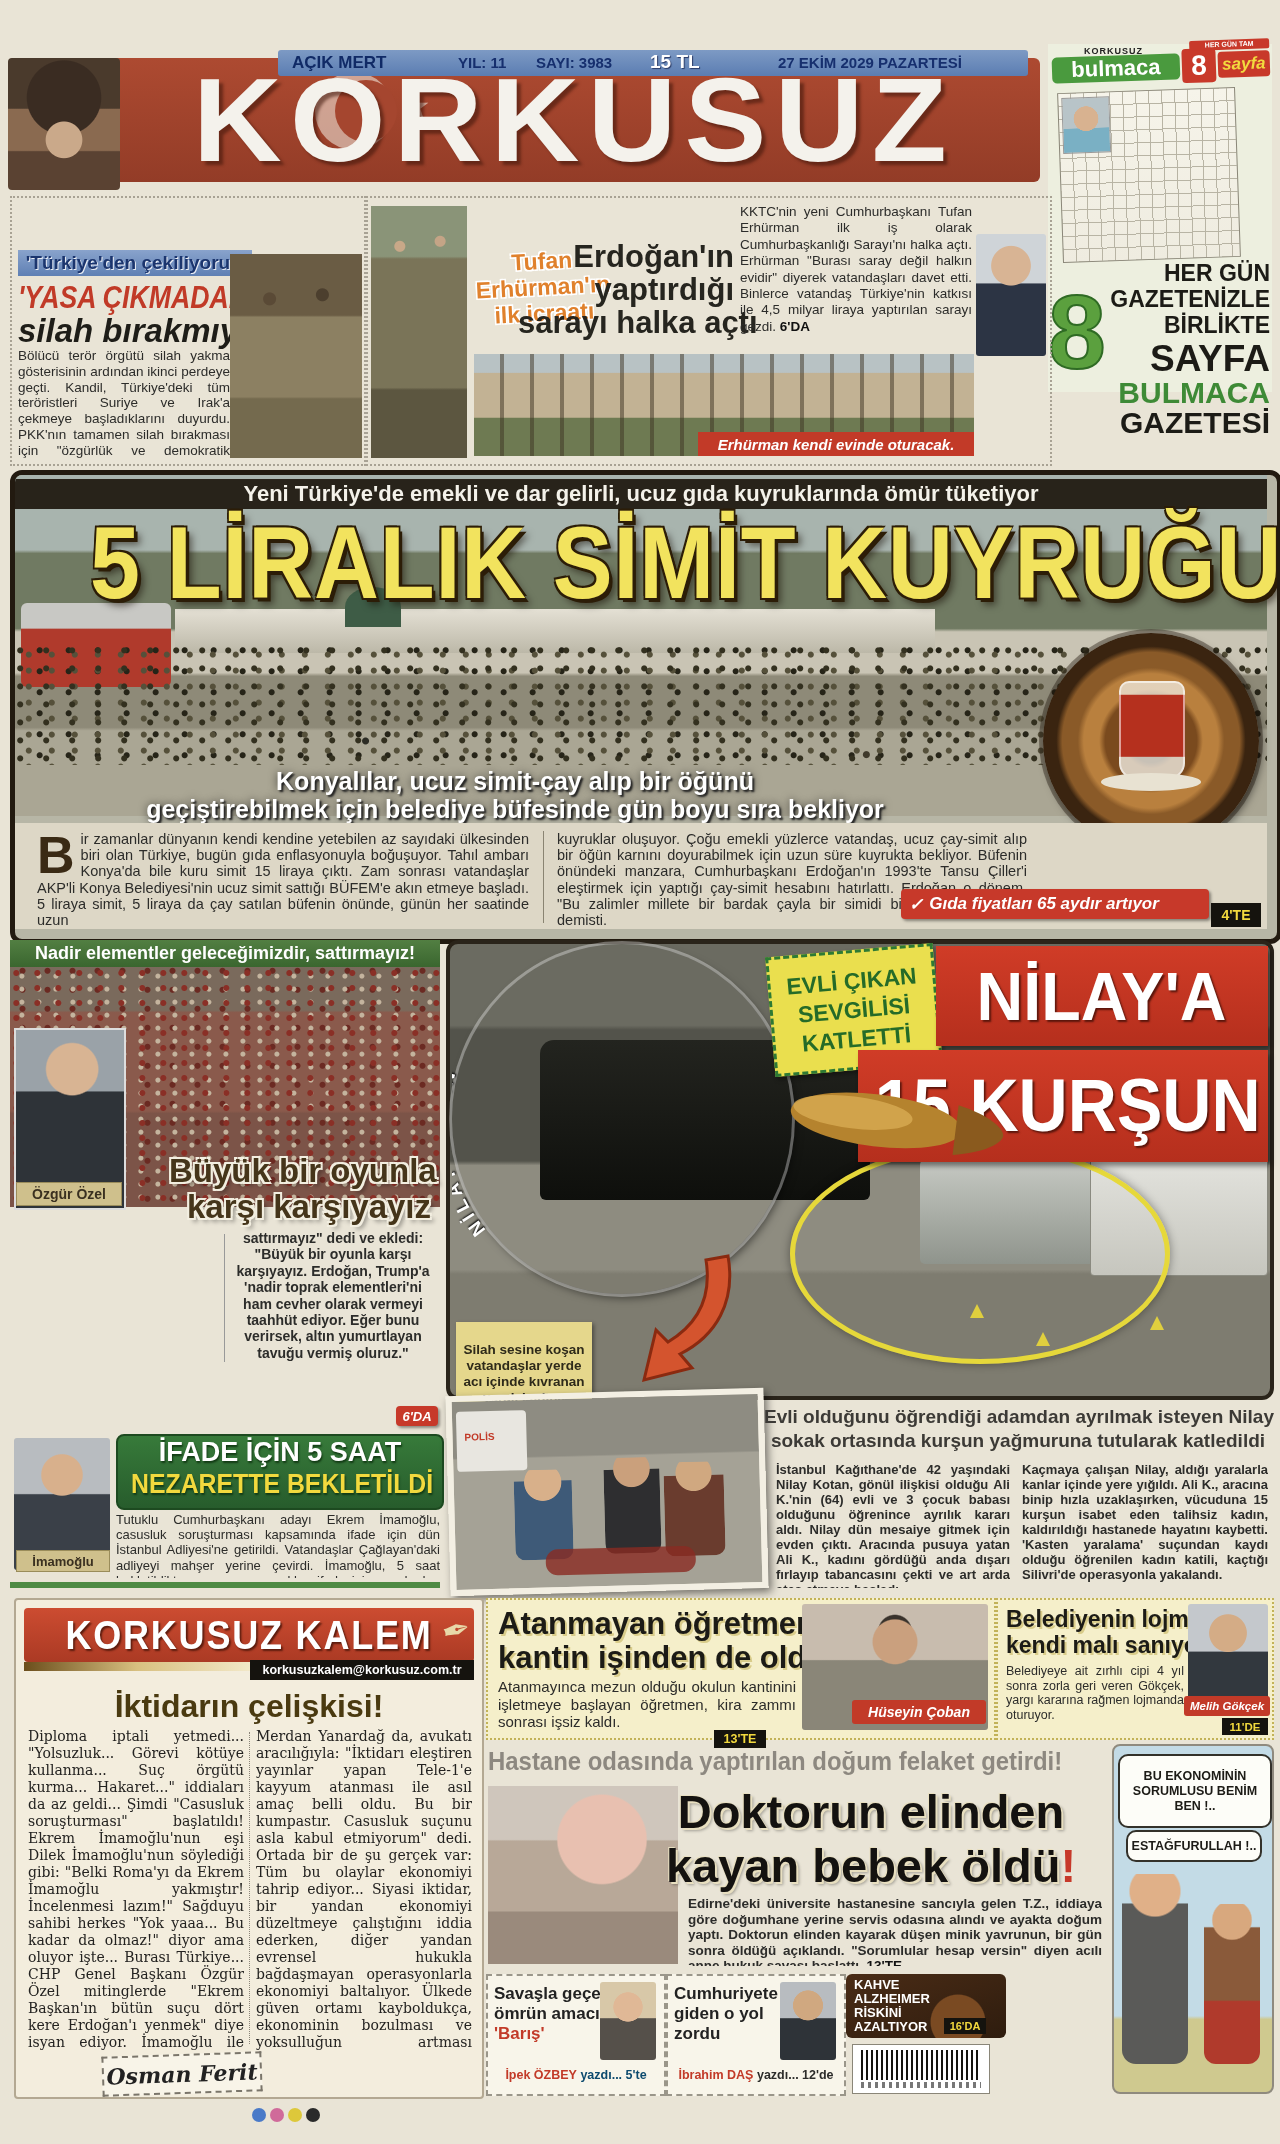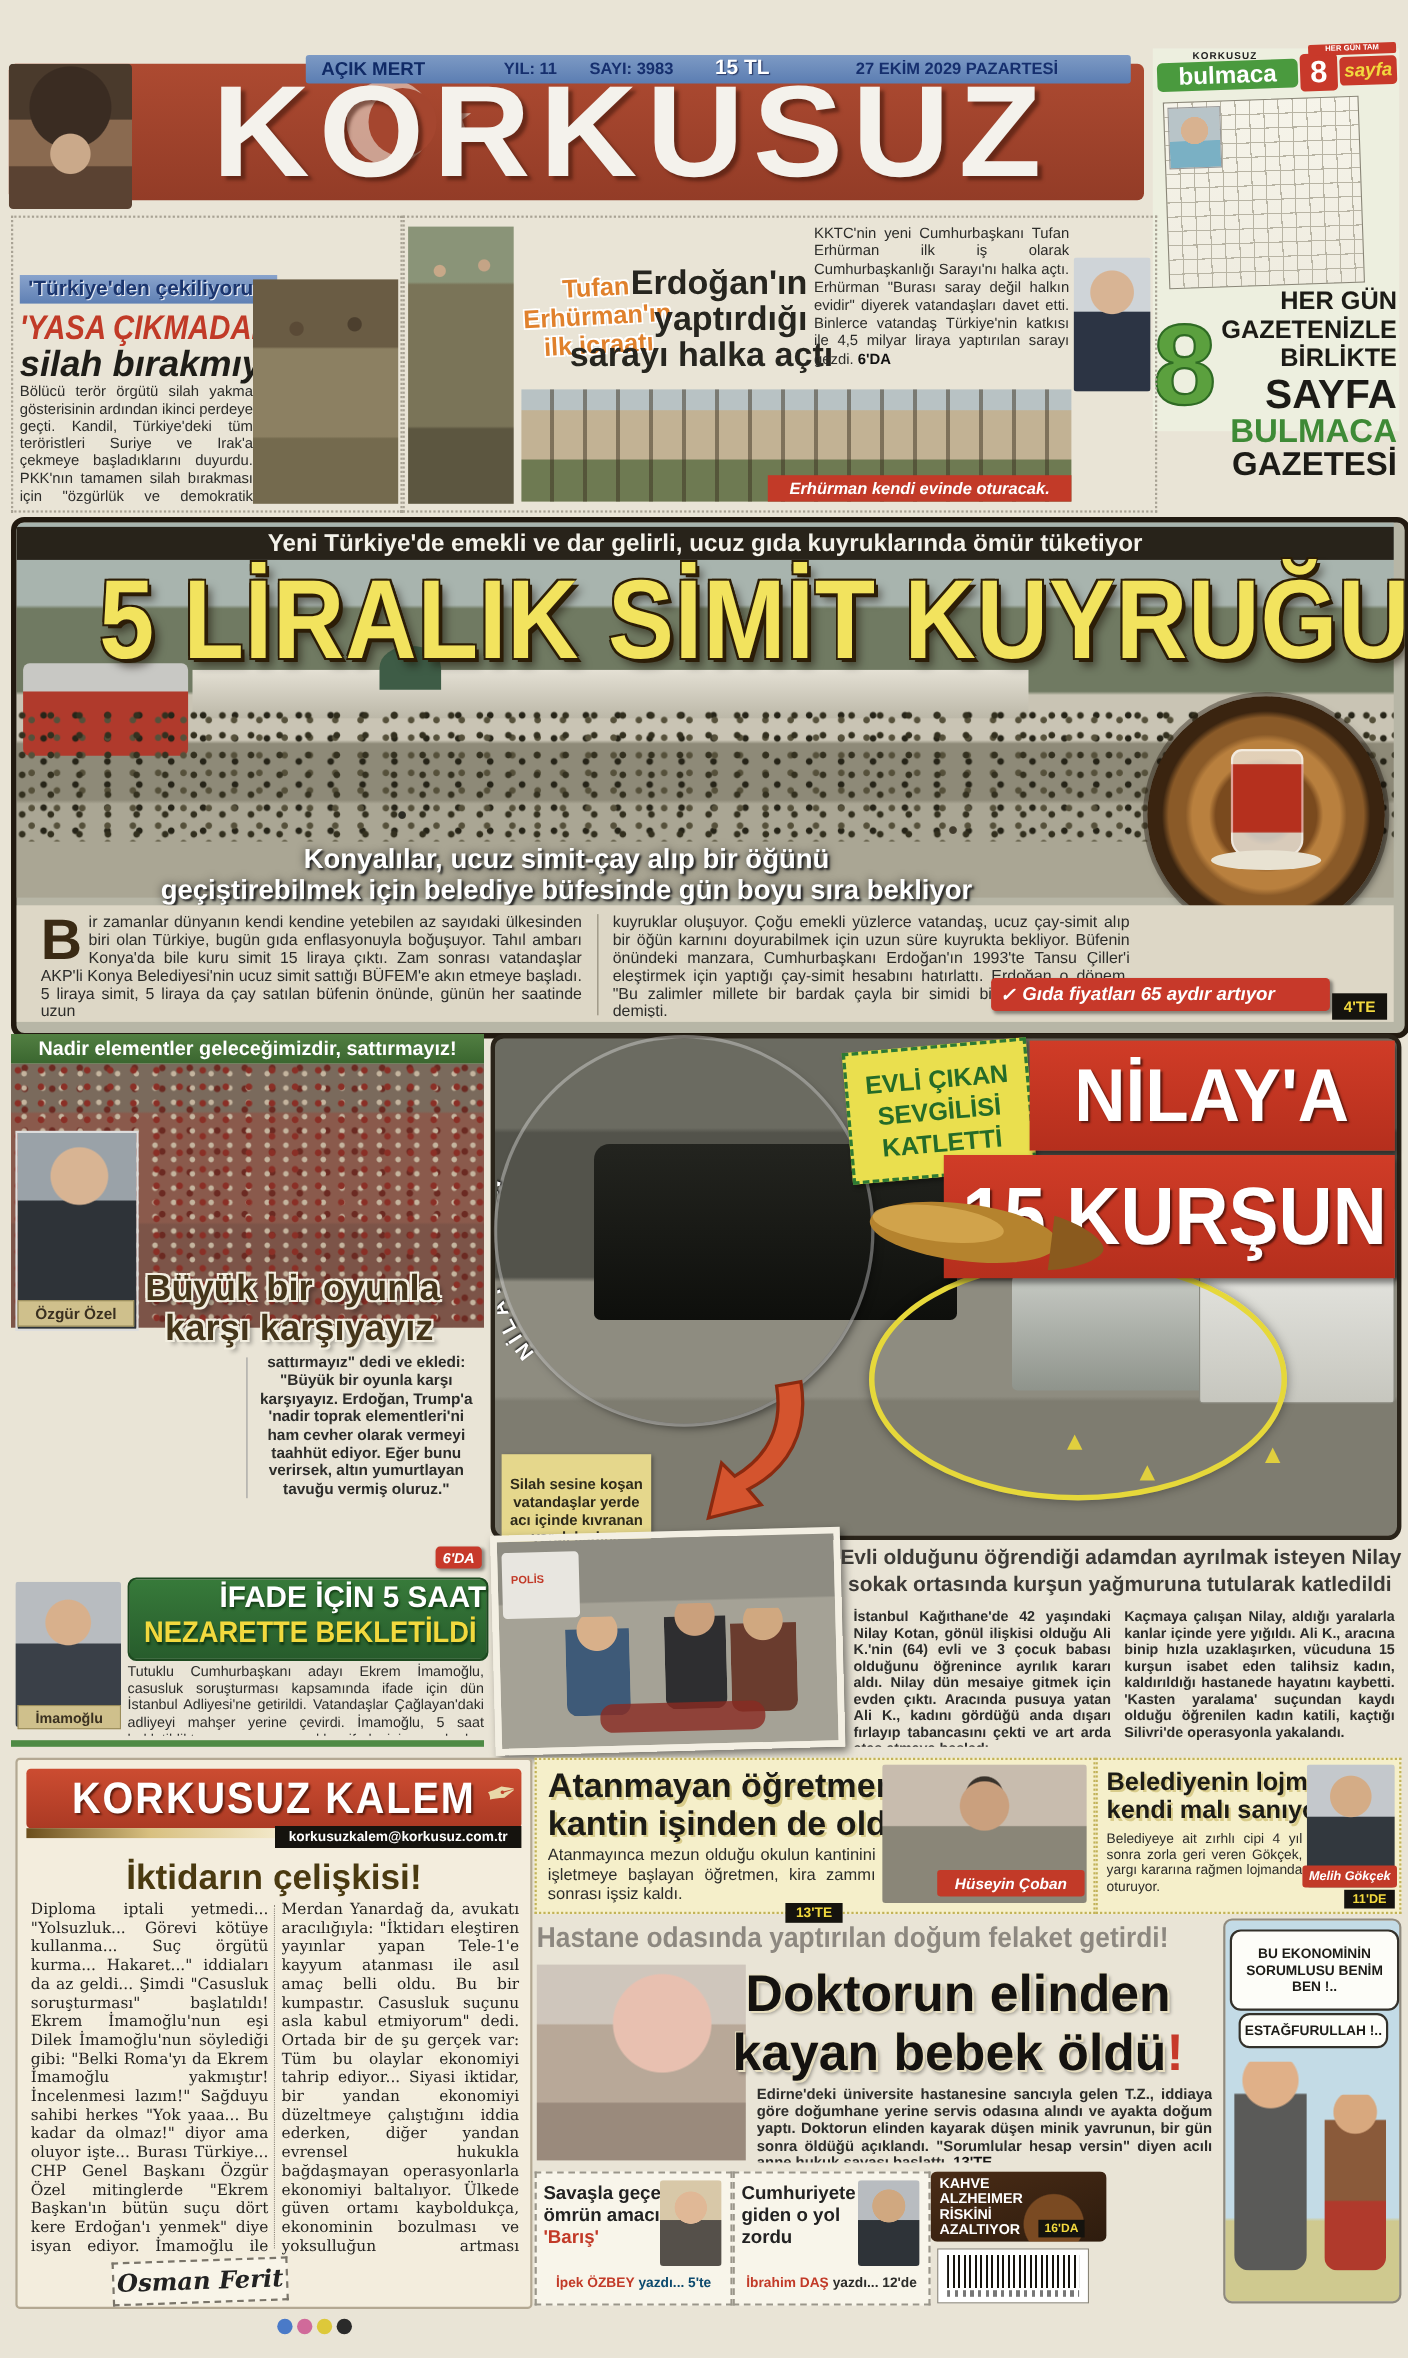--- a/index.html
+++ b/index.html
@@ -65,22 +65,22 @@
   
   .greenbar{background:linear-gradient(180deg,#527f42,#3a662f);color:#fff;font-weight:bold;
       display:flex;align-items:center;justify-content:center;}
   .rallyphoto{background:
       radial-gradient(circle at 30% 40%,#8a2f26 2.5px,transparent 3.5px),
       radial-gradient(circle at 70% 70%,#c4b49e 2px,transparent 3px),
       radial-gradient(circle at 50% 20%,#6b2a22 2.5px,transparent 3.5px),
       linear-gradient(180deg,#7a6a5c 0 18%,#8a5a4c 19% 60%,#7c5448 61%);
       background-size:21px 15px,17px 13px,25px 19px,100% 100%;}
   .brown-hl{color:#45351a;font-weight:bold;
-      text-shadow:2px 2px 0 #f2eee0,-2px -2px 0 #f2eee0,2px -2px 0 #f2eee0,-2px 2px 0 #f2eee0,4px 4px 4px rgba(0,0,0,.35);}
-  .greenbox{background:linear-gradient(180deg,#377a3a,#275c2c);border-radius:8px;border:2px solid #1d4a20;text-align:right;}
+      text-shadow:2px 2px 0 #f2eee0,-2px -2px 0 #f2eee0,2px -2px 0 #f2eee0,-2px 2px 0 #f2eee0,4px 4px 4px rgba(0,0,0,.35);margin-left:37px;}
+  .greenbox{background:linear-gradient(180deg,#377a3a,#275c2c);border-radius:8px;border:2px solid #1d4a20;}
   
   .streetphoto{background:linear-gradient(180deg,#6b6b61 0 18%,#53534b 19% 48%,#8e8c80 49% 72%,#7e7c70 73%);}
   .redblock{background:linear-gradient(180deg,#d03c27,#b52f1d);box-shadow:3px 4px 5px rgba(0,0,0,.45);}
   .redblock span{color:#fff;font-weight:bold;text-shadow:2px 2px 2px #5a160c;}
   .stamp{background:#eadf4e;border:3px dashed #2e7a34;color:#256b28;font-weight:bold;
       display:flex;flex-direction:column;align-items:center;justify-content:center;
       box-shadow:2px 3px 4px rgba(0,0,0,.35);}
   .capbox{background:#e5d78c;color:#2e2a1a;font-weight:bold;display:flex;align-items:center;
       box-shadow:2px 2px 4px rgba(0,0,0,.4);}
   .inset{border:6px solid #f3efe3;box-shadow:3px 4px 8px rgba(0,0,0,.5);

